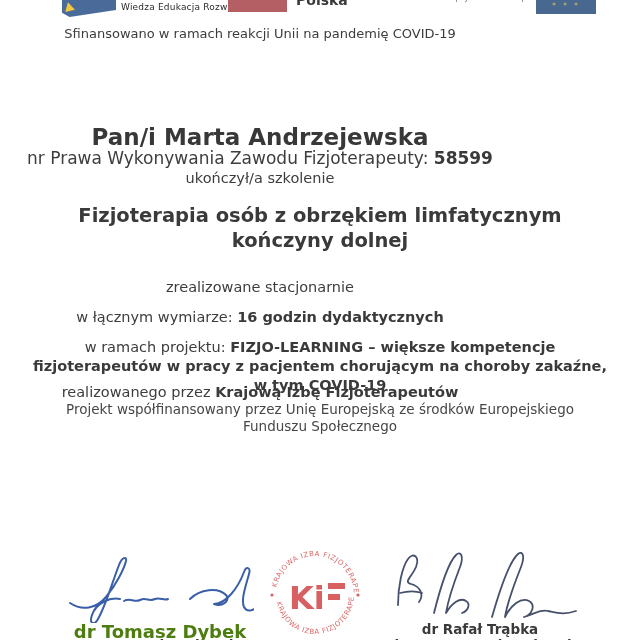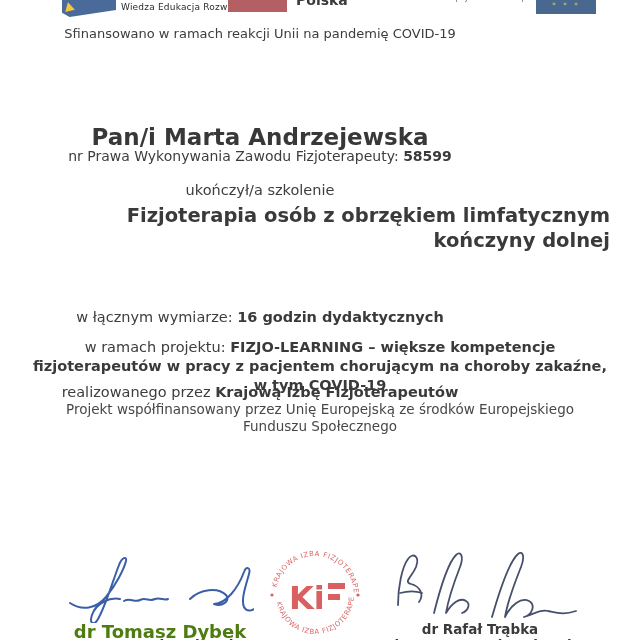--- a/index.html
+++ b/index.html
@@ -23,23 +23,23 @@
   .logo-pl-label{left:296px;top:-8px;font-size:14px;font-weight:bold;color:#3a3a3a;}
   .logo-eu-label{left:437px;top:-7px;font-size:8px;color:#6a6a6a;white-space:nowrap;}
   .logo-flag-eu{left:536px;top:-3px;width:60px;height:17px;background:#48688f;}
   .logo-flag-eu .stars{position:absolute;left:0;top:3px;width:100%;text-align:center;
     font-size:6px;color:#d8c25a;letter-spacing:2px;opacity:.85;}
 
   .funding-note{top:26px;font-size:13px;color:#3c3c3c;}
 
   .cert-title{top:64px;font-size:41px;letter-spacing:1px;color:#f0716c;}
   .recipient{top:112px;font-size:23px;font-weight:bold;color:#383838;margin-top:12px;}
-  .license{top:148px;font-size:14px;}
-  .completion{top:170px;font-size:14.5px;margin-top:12px;}
-  .course-title{top:204px;left:30px;width:580px;text-align:right;
+  .license{top:148px;font-size:17px;}
+  .completion{top:170px;font-size:14.5px;}
+  .course-title{top:204px;left:30px;width:580px;text-align:center;
     font-size:19.5px;font-weight:bold;line-height:1.28;color:#3a3a3a;}
   .mode{top:279px;font-size:14.5px;}
   .duration{top:309px;font-size:14.5px;}
   .project{top:338px;left:28px;width:584px;text-align:center;font-size:14.5px;line-height:1.3;}
   .organizer{top:384px;font-size:14.5px;}
   .cofinance{top:401px;left:45px;width:550px;text-align:center;font-size:13.5px;line-height:1.25;color:#474747;}
   b,.bold{font-weight:bold;color:#3a3a3a;}
 
   .sig-left{left:62px;top:553px;}
   .sig-right{left:386px;top:543px;}
@@ -74,20 +74,21 @@
 
   <div class="abs ctr license">
     <span>nr Prawa Wykonywania Zawodu Fizjoterapeuty:</span>
     <b>58599</b>
   </div>
 
   <div class="abs ctr completion">ukończył/a szkolenie</div>
 
   <div class="abs course-title">Fizjoterapia osób z obrzękiem limfatycznym kończyny dolnej</div>
 
+  <div class="abs ctr mode">zrealizowane stacjonarnie</div>
 
   <div class="abs ctr duration">
     <span>w łącznym wymiarze:</span>
     <b>16 godzin dydaktycznych</b>
   </div>
 
   <div class="abs project">
     <span>w ramach projektu:</span>
     <b>FIZJO-LEARNING – większe kompetencje fizjoterapeutów w pracy z pacjentem chorującym na choroby zakaźne, w tym COVID-19</b>
   </div>

